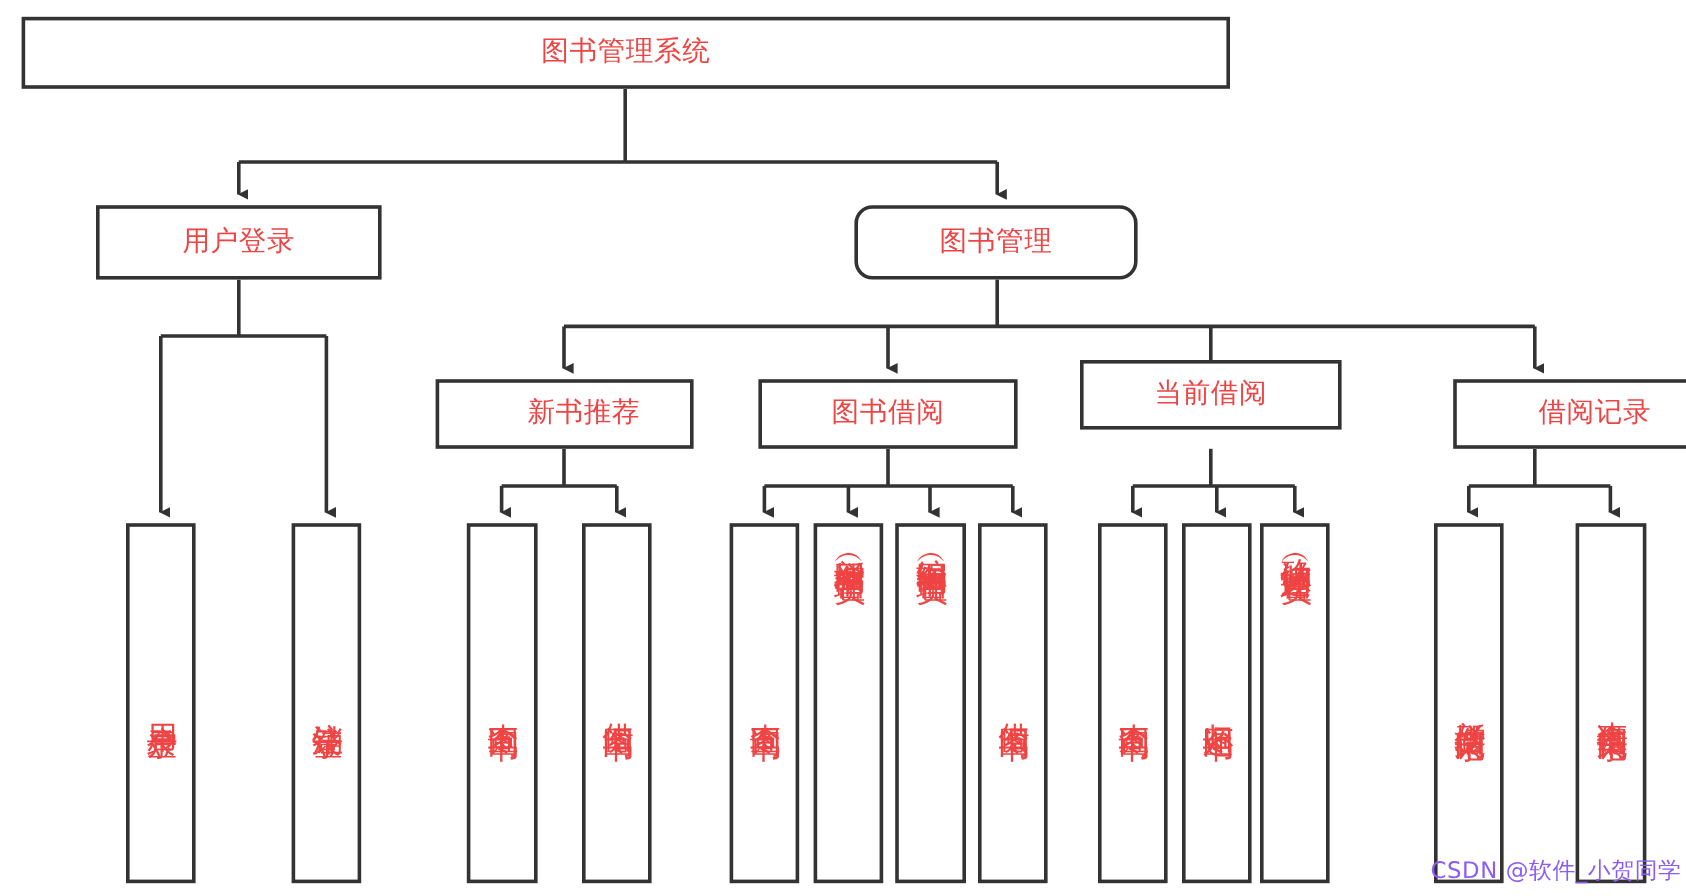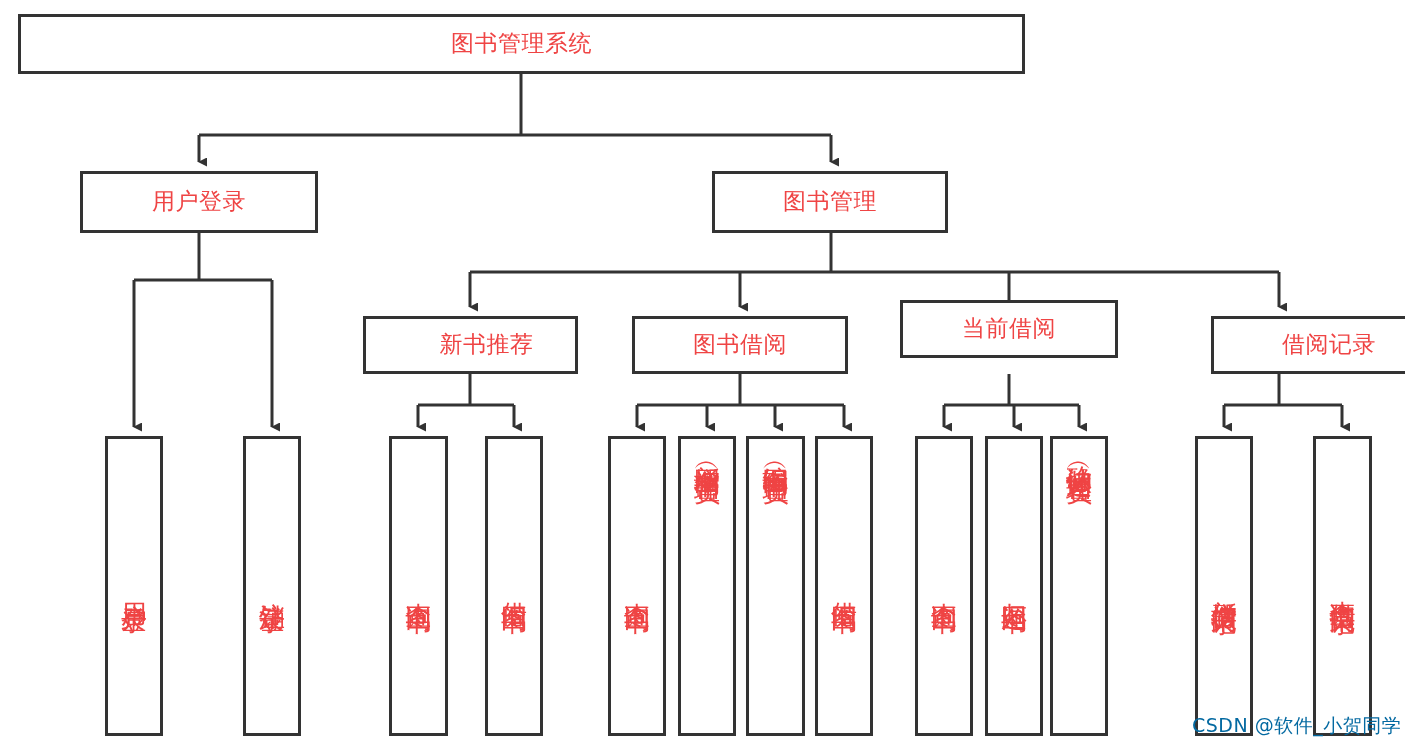--- a/index.html
+++ b/index.html
@@ -60,21 +60,21 @@
   }
   .node.vertical.centered {
     align-items: center;
     padding-top: 0;
   }
   #watermark {
     position: absolute;
     left: 1192px;
     top: 713px;
     font-size: 19px;
-    color: #0369a1;
+    color: #8b5cf6;
     white-space: nowrap;
     letter-spacing: 0.5px;
   }
 </style>
 </head>
 <body>
 
 <div id="diagram-root">
 
   <svg class="connectors" viewBox="0 0 1405 747" xmlns="http://www.w3.org/2000/svg">
@@ -127,21 +127,21 @@
     </g>
   </svg>
 
   <div class="node horizontal" style="left:18px; top:14px; width:1007px; height:60px;">
     <span class="node-label">图书管理系统</span>
   </div>
 
   <div class="node horizontal" style="left:80px; top:171px; width:238px; height:62px;">
     <span class="node-label">用户登录</span>
   </div>
-  <div class="node horizontal" style="left:712px; top:171px; width:236px; height:62px;">
+  <div class="node horizontal" style="left:712px; top:171px; width:236px; height:62px;border-radius:15px;">
     <span class="node-label">图书管理</span>
   </div>
 
   <div class="node horizontal" style="left:363px; top:316px; width:215px; height:58px;padding-left:32px;">
     <span class="node-label">新书推荐</span>
   </div>
   <div class="node horizontal" style="left:632px; top:316px; width:216px; height:58px;">
     <span class="node-label">图书借阅</span>
   </div>
   <div class="node horizontal" style="left:900px; top:300px; width:218px; height:58px;">

